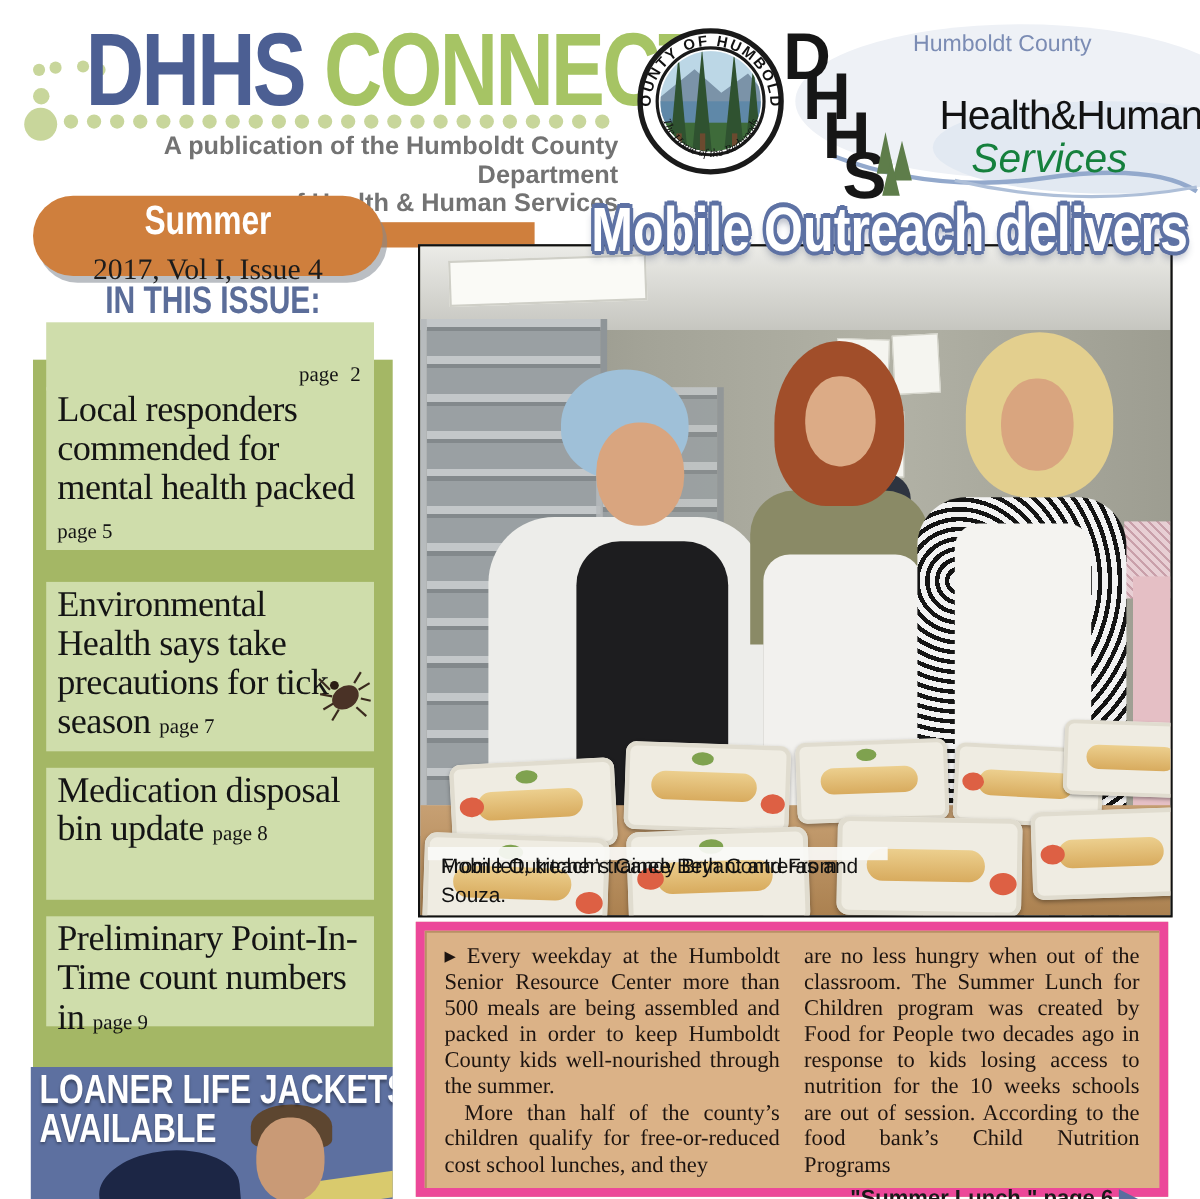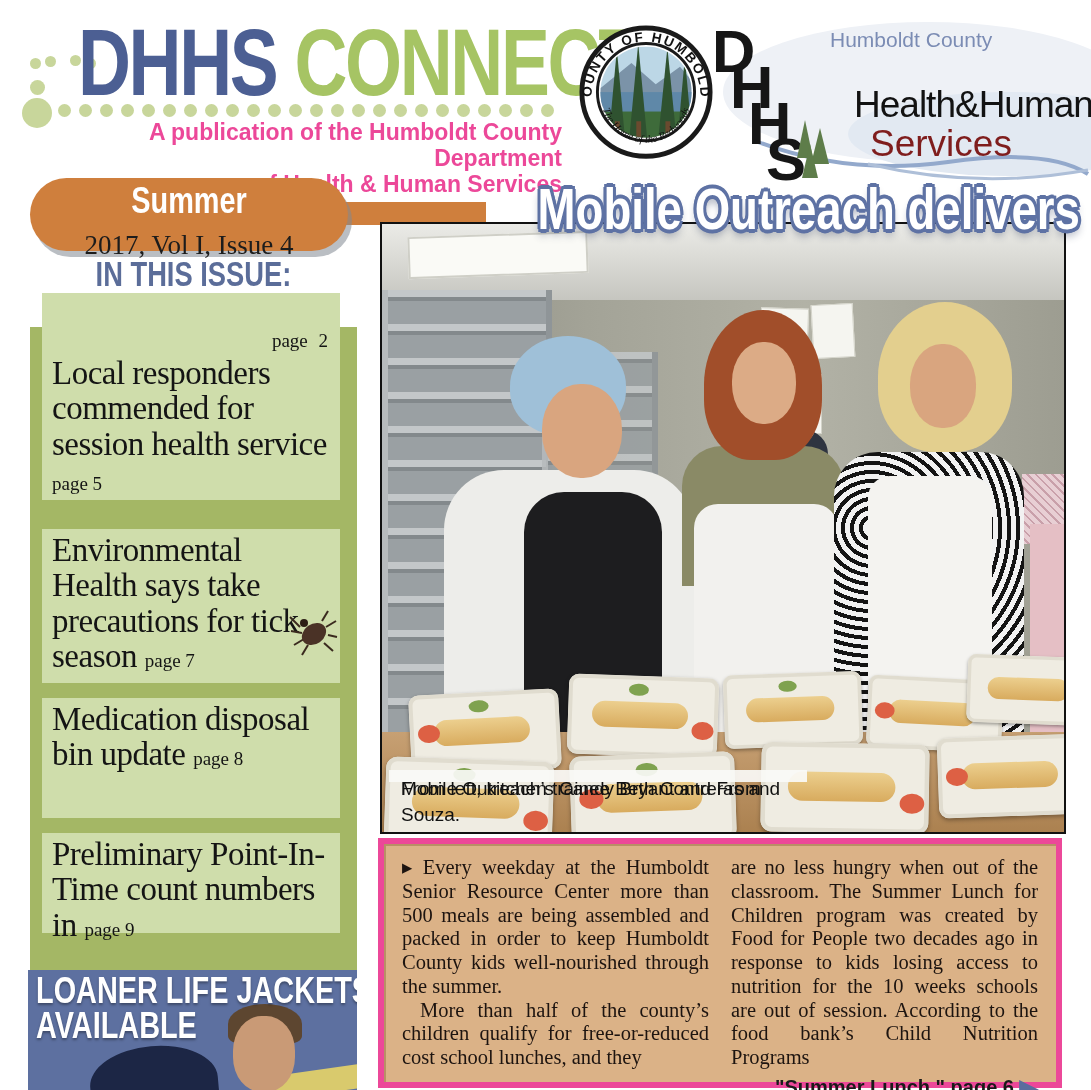--- a/index.html
+++ b/index.html
@@ -10,37 +10,37 @@
   .cond-c{display:inline-block;transform:scaleX(0.78);transform-origin:center center;white-space:nowrap;}
   .cond-r{display:inline-block;transform:scaleX(0.80);transform-origin:right center;white-space:nowrap;}
 
   
   .mast-title{left:78px;top:16px;font-weight:bold;font-size:94px;line-height:1;letter-spacing:-3px;}
   .mast-title .dhhs{color:#4c5f93;}
   .mast-title .connect{color:#a6c464;}
   .dot{display:inline-block;width:13px;height:13px;border-radius:50%;background:#c8d69b;}
   .dot-row{left:58px;top:104px;display:flex;gap:8px;}
   .dcl{border-radius:50%;background:#c8d69b;position:absolute;}
-  .mast-sub{left:100px;top:120px;width:462px;text-align:right;color:#ec4899;
+  .mast-sub{left:100px;top:120px;width:462px;text-align:right;color:#737373;
             font-size:23px;line-height:1.12;font-weight:bold;}
 
   
   .swoosh{left:688px;top:14px;z-index:0;}
 
   
   .seal{left:578px;top:20px;z-index:2;}
 
   
   .dlogo{left:712px;top:22px;width:360px;height:168px;z-index:2;}
   .dlogo .L{position:absolute;font-weight:bold;font-size:60px;line-height:1;color:#161616;}
   .dlogo .l1{left:118px;top:6px;color:#7b8cb4;font-size:21px;}
   .dlogo .l2{left:130px;top:28px;color:#8d9bc1;font-size:30px;}
   .dlogo .l2 .of{font-size:19px;}
   .dlogo .l3{left:142px;top:62px;color:#121212;font-size:37px;letter-spacing:-1px;}
-  .dlogo .l4{left:158px;top:101px;color:#7f1d1d;font-size:37px;}
+  .dlogo .l4{left:171px;top:101px;color:#15803d;font-size:37px;font-style:italic;}
   .pines{left:84px;top:96px;position:absolute;}
 
   
   .badge{left:30px;top:178px;width:318px;height:73px;background:#cf7f3d;border-radius:37px;
          text-align:center;z-index:3;box-shadow:4px 6px 0 rgba(130,136,146,.55);}
   .badge .season{display:block;margin-top:4px;color:#fff;font-weight:bold;font-size:37px;line-height:1.0;}
   .badge .info{display:block;color:#1c1c1c;font-family:"Liberation Serif",serif;font-size:27px;line-height:1.0;margin-top:13px;}
   .orange-strip{left:340px;top:202px;width:146px;height:23px;background:#cf7f3d;z-index:1;}
 
   
@@ -135,21 +135,21 @@
   .tr6{left:196px;top:534px;transform:rotate(-2deg) scale(1.1);}
   .tr7{left:388px;top:524px;transform:rotate(1deg) scale(1.12);}
   .tr8{left:556px;top:512px;transform:rotate(-2deg);}
   .tr9{left:574px;top:426px;transform:rotate(2deg) scale(.85);}
 
   .caption{left:7px;top:546px;width:418px;background:rgba(250,250,247,.92);
            color:#111;font-size:19px;line-height:1.35;padding:6px 12px;box-sizing:border-box;z-index:8;}
 
   
   .article{left:378px;top:838px;width:684px;height:250px;box-sizing:border-box;
-           border:6px solid #ec4899;background:#dbb287;z-index:4;
+           border:8px solid #ec4899;background:#dbb287;z-index:4;
            box-shadow:inset 2px 2px 0 rgba(120,80,40,.35);}
   .art-cols{display:flex;gap:22px;padding:12px 18px 0 18px;
             font-family:"Liberation Serif",serif;font-size:20.5px;line-height:1.16;
             color:#1d1410;text-align:justify;}
   .art-col{flex:1;}
   .art-col p{margin:0;text-indent:18px;}
   .art-col p.first{text-indent:0;}
   .contin{text-align:right;font-family:"Liberation Sans",sans-serif;font-weight:bold;
           font-size:20px;color:#1a1a1a;margin-top:4px;}
   .contin .arr{color:#5a6d9e;font-size:24px;vertical-align:-2px;}
@@ -263,21 +263,21 @@
     <span class="info">2017, Vol I, Issue 4</span>
   </div>
 
   <div class="abs toc-head"><span class="cond-c">IN THIS ISSUE:</span></div>
   <div class="abs toc-col"></div>
 
   <div class="abs toc-item ti1">
     <span class="pg">page 2</span>
   </div>
   <div class="abs toc-item ti2">
-    <span>Local responders commended for session health service </span><span class="pg">page 5</span>
+    <span>Local responders commended for mental health packed </span><span class="pg">page 5</span>
   </div>
   <div class="abs toc-item ti3">
     <span>Environmental Health says take precautions for tick season </span><span class="pg">page 7</span>
     <svg class="tick" width="50" height="48" viewBox="0 0 50 48">
       <g stroke="#3a2a1e" stroke-width="2" fill="none">
         <path d="M12 18 L2 8"></path>
           <path d="M14 24 L3 22"></path>
           <path d="M16 30 L6 36"></path>
           <path d="M20 36 L14 46"></path>
         <path d="M34 12 L40 2"></path>

